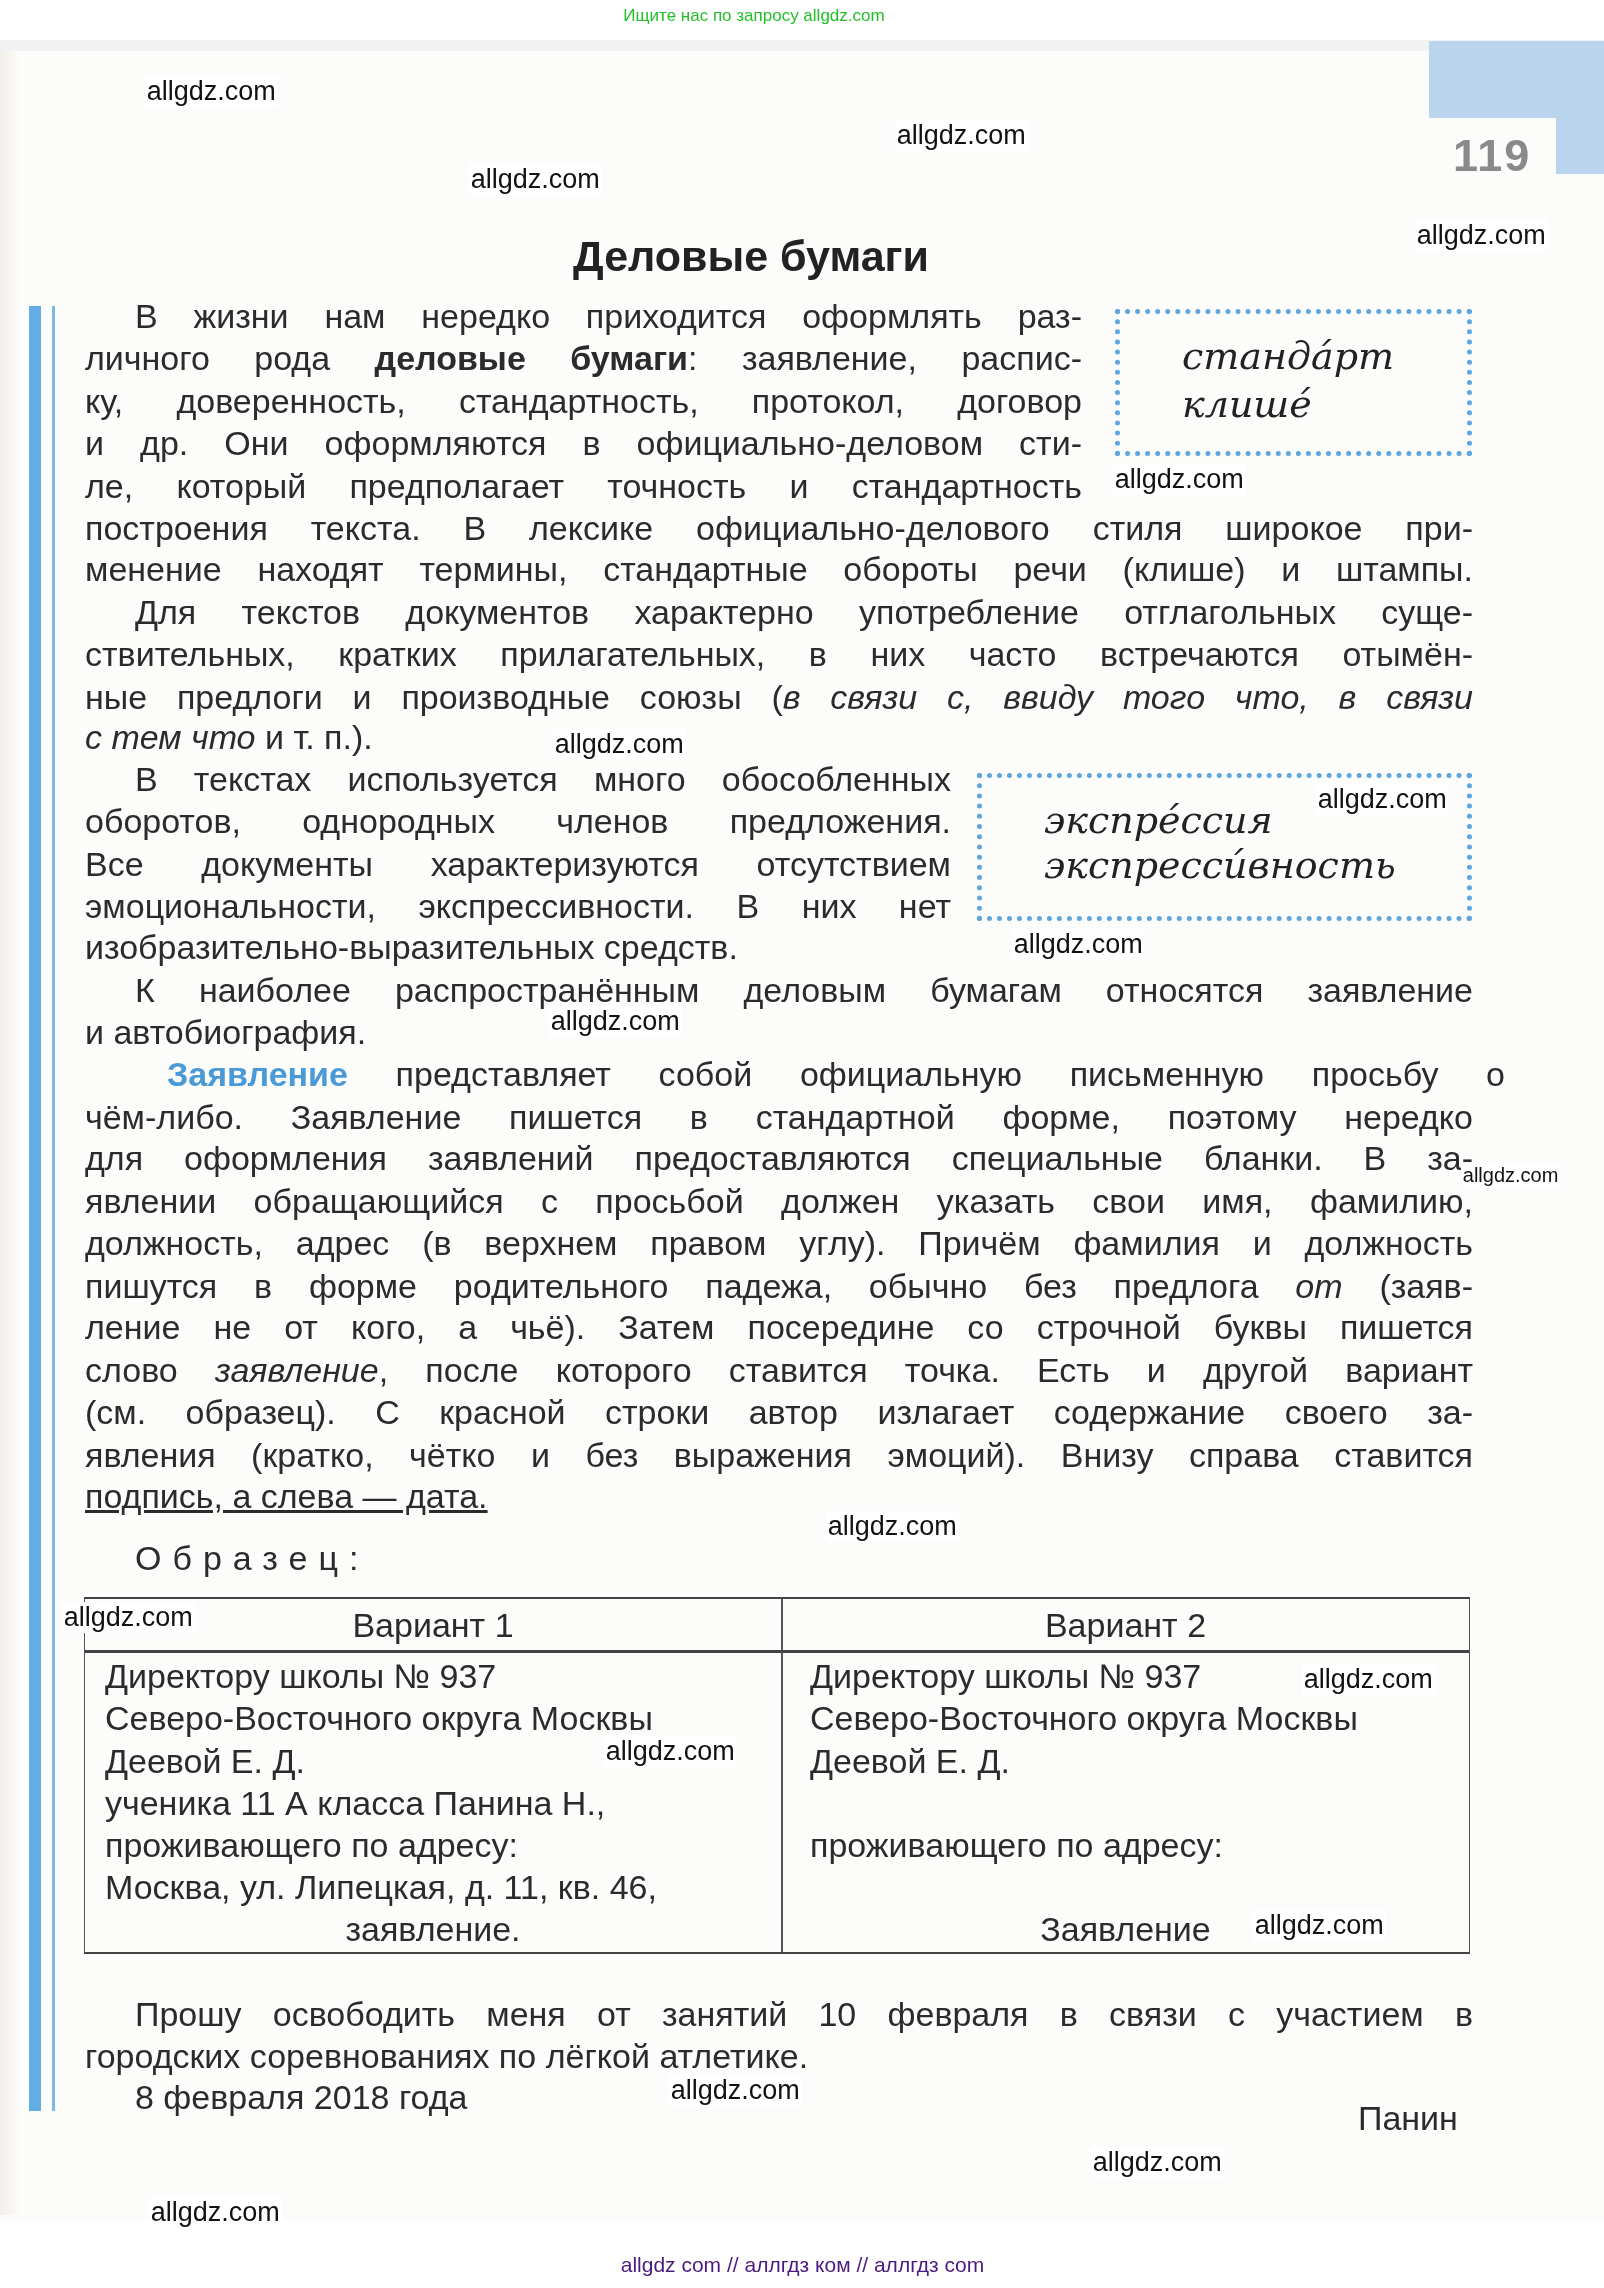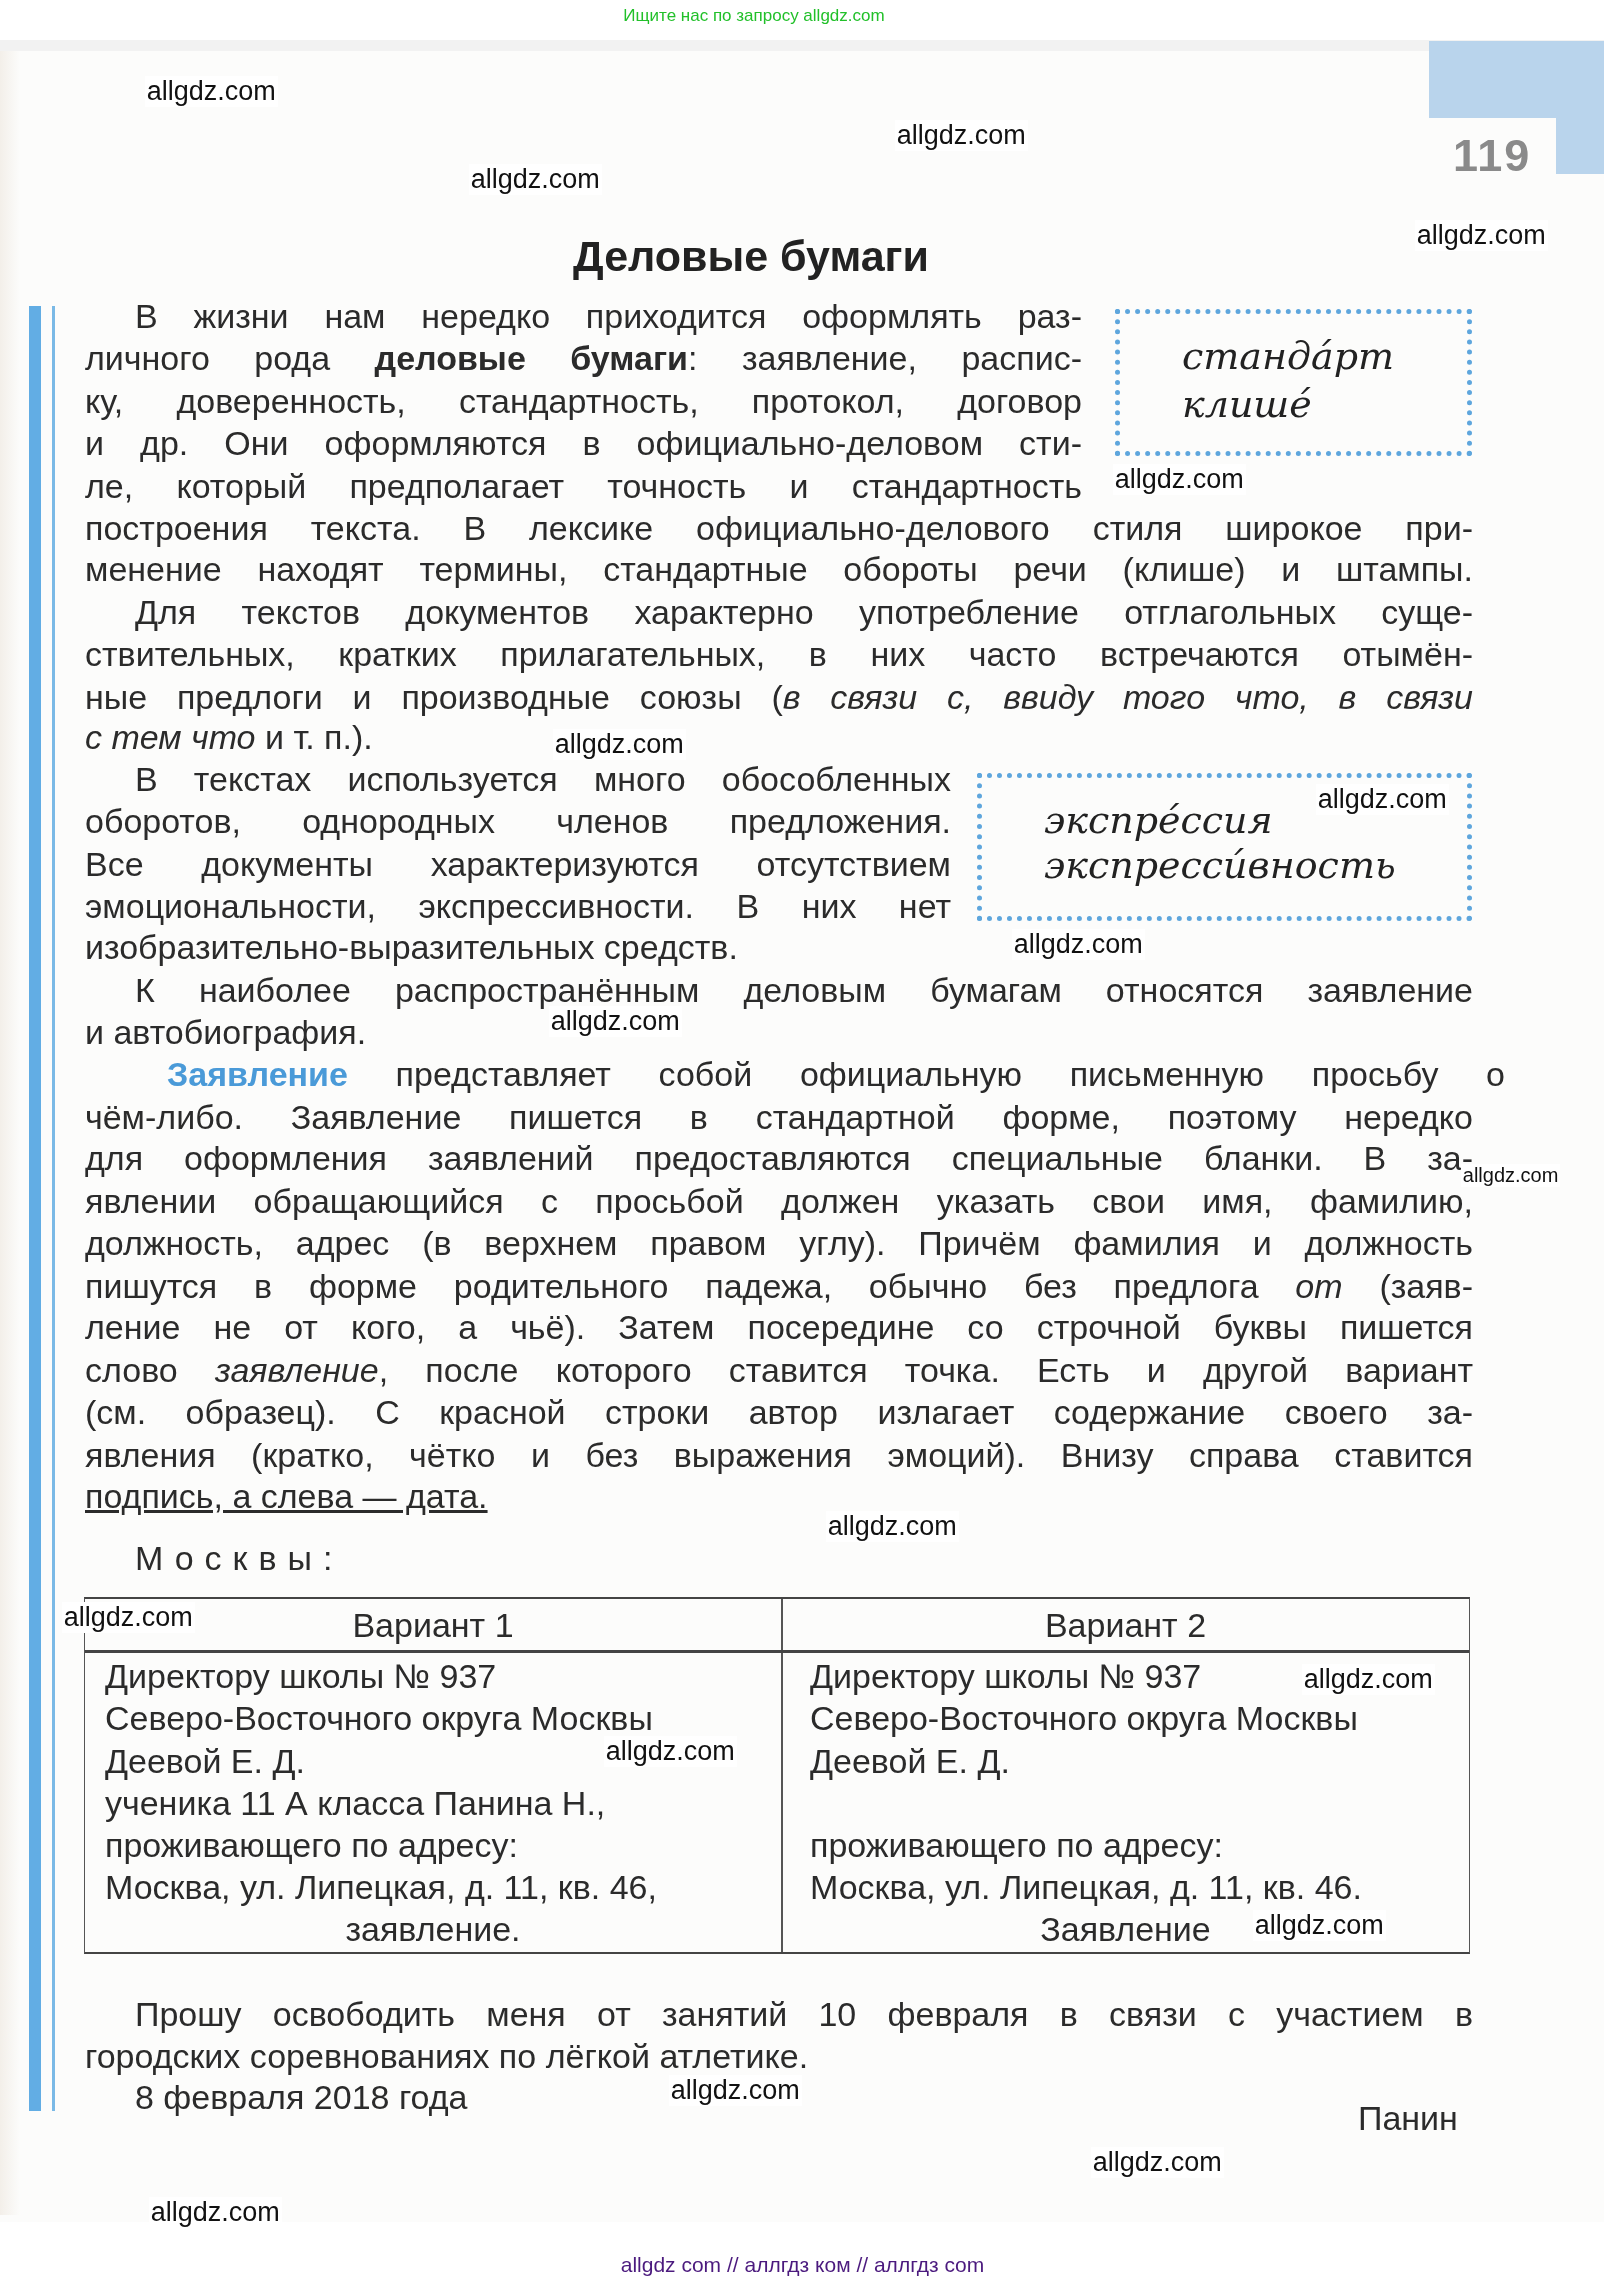--- a/index.html
+++ b/index.html
@@ -89,41 +89,40 @@
 <div class="line just" style="left:85px;top:1137px;width:1388px;">для оформления заявлений предоставляются специальные бланки. В за-</div>
 <div class="line just" style="left:85px;top:1180px;width:1388px;">явлении обращающийся с просьбой должен указать свои имя, фамилию,</div>
 <div class="line just" style="left:85px;top:1222px;width:1388px;">должность, адрес (в верхнем правом углу). Причём фамилия и должность</div>
 <div class="line just" style="left:85px;top:1265px;width:1388px;"><span>пишутся в форме родительного падежа, обычно без предлога </span><span class="i">от</span><span> (заяв-</span></div>
 <div class="line just" style="left:85px;top:1306px;width:1388px;">ление не от кого, а чьё). Затем посередине со строчной буквы пишется</div>
 <div class="line just" style="left:85px;top:1349px;width:1388px;"><span>слово </span><span class="i">заявление</span><span>, после которого ставится точка. Есть и другой вариант</span></div>
 <div class="line just" style="left:85px;top:1391px;width:1388px;">(см. образец). С красной строки автор излагает содержание своего за-</div>
 <div class="line just" style="left:85px;top:1434px;width:1388px;">явления (кратко, чётко и без выражения эмоций). Внизу справа ставится</div>
 <div class="line" style="left:85px;top:1475px;text-decoration:underline;">подпись, а слева — дата.</div>
 
-<div class="line sparse" style="left:135px;top:1537px;">Москвы:</div>
+<div class="line sparse" style="left:135px;top:1537px;">Образец:</div>
 
 <div class="table">
   <div class="col-div"></div>
   <div class="head-div"></div>
   <div class="tcell" style="left:0;width:696px;top:4.5px;text-align:center;">Вариант 1</div>
   <div class="tcell" style="left:697px;width:687px;top:4.5px;text-align:center;">Вариант 2</div>
 
   <div class="tcell" style="left:20px;top:56px;">Директору школы № 937</div>
   <div class="tcell" style="left:20px;top:98px;">Северо-Восточного округа Москвы</div>
   <div class="tcell" style="left:20px;top:141px;">Деевой Е. Д.</div>
   <div class="tcell" style="left:20px;top:183px;">ученика 11 А класса Панина Н.,</div>
   <div class="tcell" style="left:20px;top:225px;">проживающего по адресу:</div>
   <div class="tcell" style="left:20px;top:267px;">Москва, ул. Липецкая, д. 11, кв. 46,</div>
   <div class="tcell" style="left:0;width:696px;top:309px;text-align:center;">заявление.</div>
 
   <div class="tcell" style="left:725px;top:56px;">Директору школы № 937</div>
   <div class="tcell" style="left:725px;top:98px;">Северо-Восточного округа Москвы</div>
   <div class="tcell" style="left:725px;top:141px;">Деевой Е. Д.</div>
   <div class="tcell" style="left:725px;top:225px;">проживающего по адресу:</div>
-  <div class="tcell" style="left:725px;top:267px;">Москва, ул. Липецкая, д. 11, кв. 46.</div>
   <div class="tcell" style="left:697px;width:687px;top:309px;text-align:center;">Заявление</div>
 </div>
 
 <div class="line just" style="left:135px;top:1993px;width:1338px;">Прошу освободить меня от занятий 10 февраля в связи с участием в</div>
 <div class="line" style="left:85px;top:2035px;">городских соревнованиях по лёгкой атлетике.</div>
 <div class="line" style="left:135px;top:2076px;">8 февраля 2018 года</div>
 <div class="line" style="left:1358px;top:2097px;">Панин</div>
 
 <div class="wm" style="left:145px;top:76px;">allgdz.com</div>
 <div class="wm" style="left:895px;top:120px;">allgdz.com</div>

